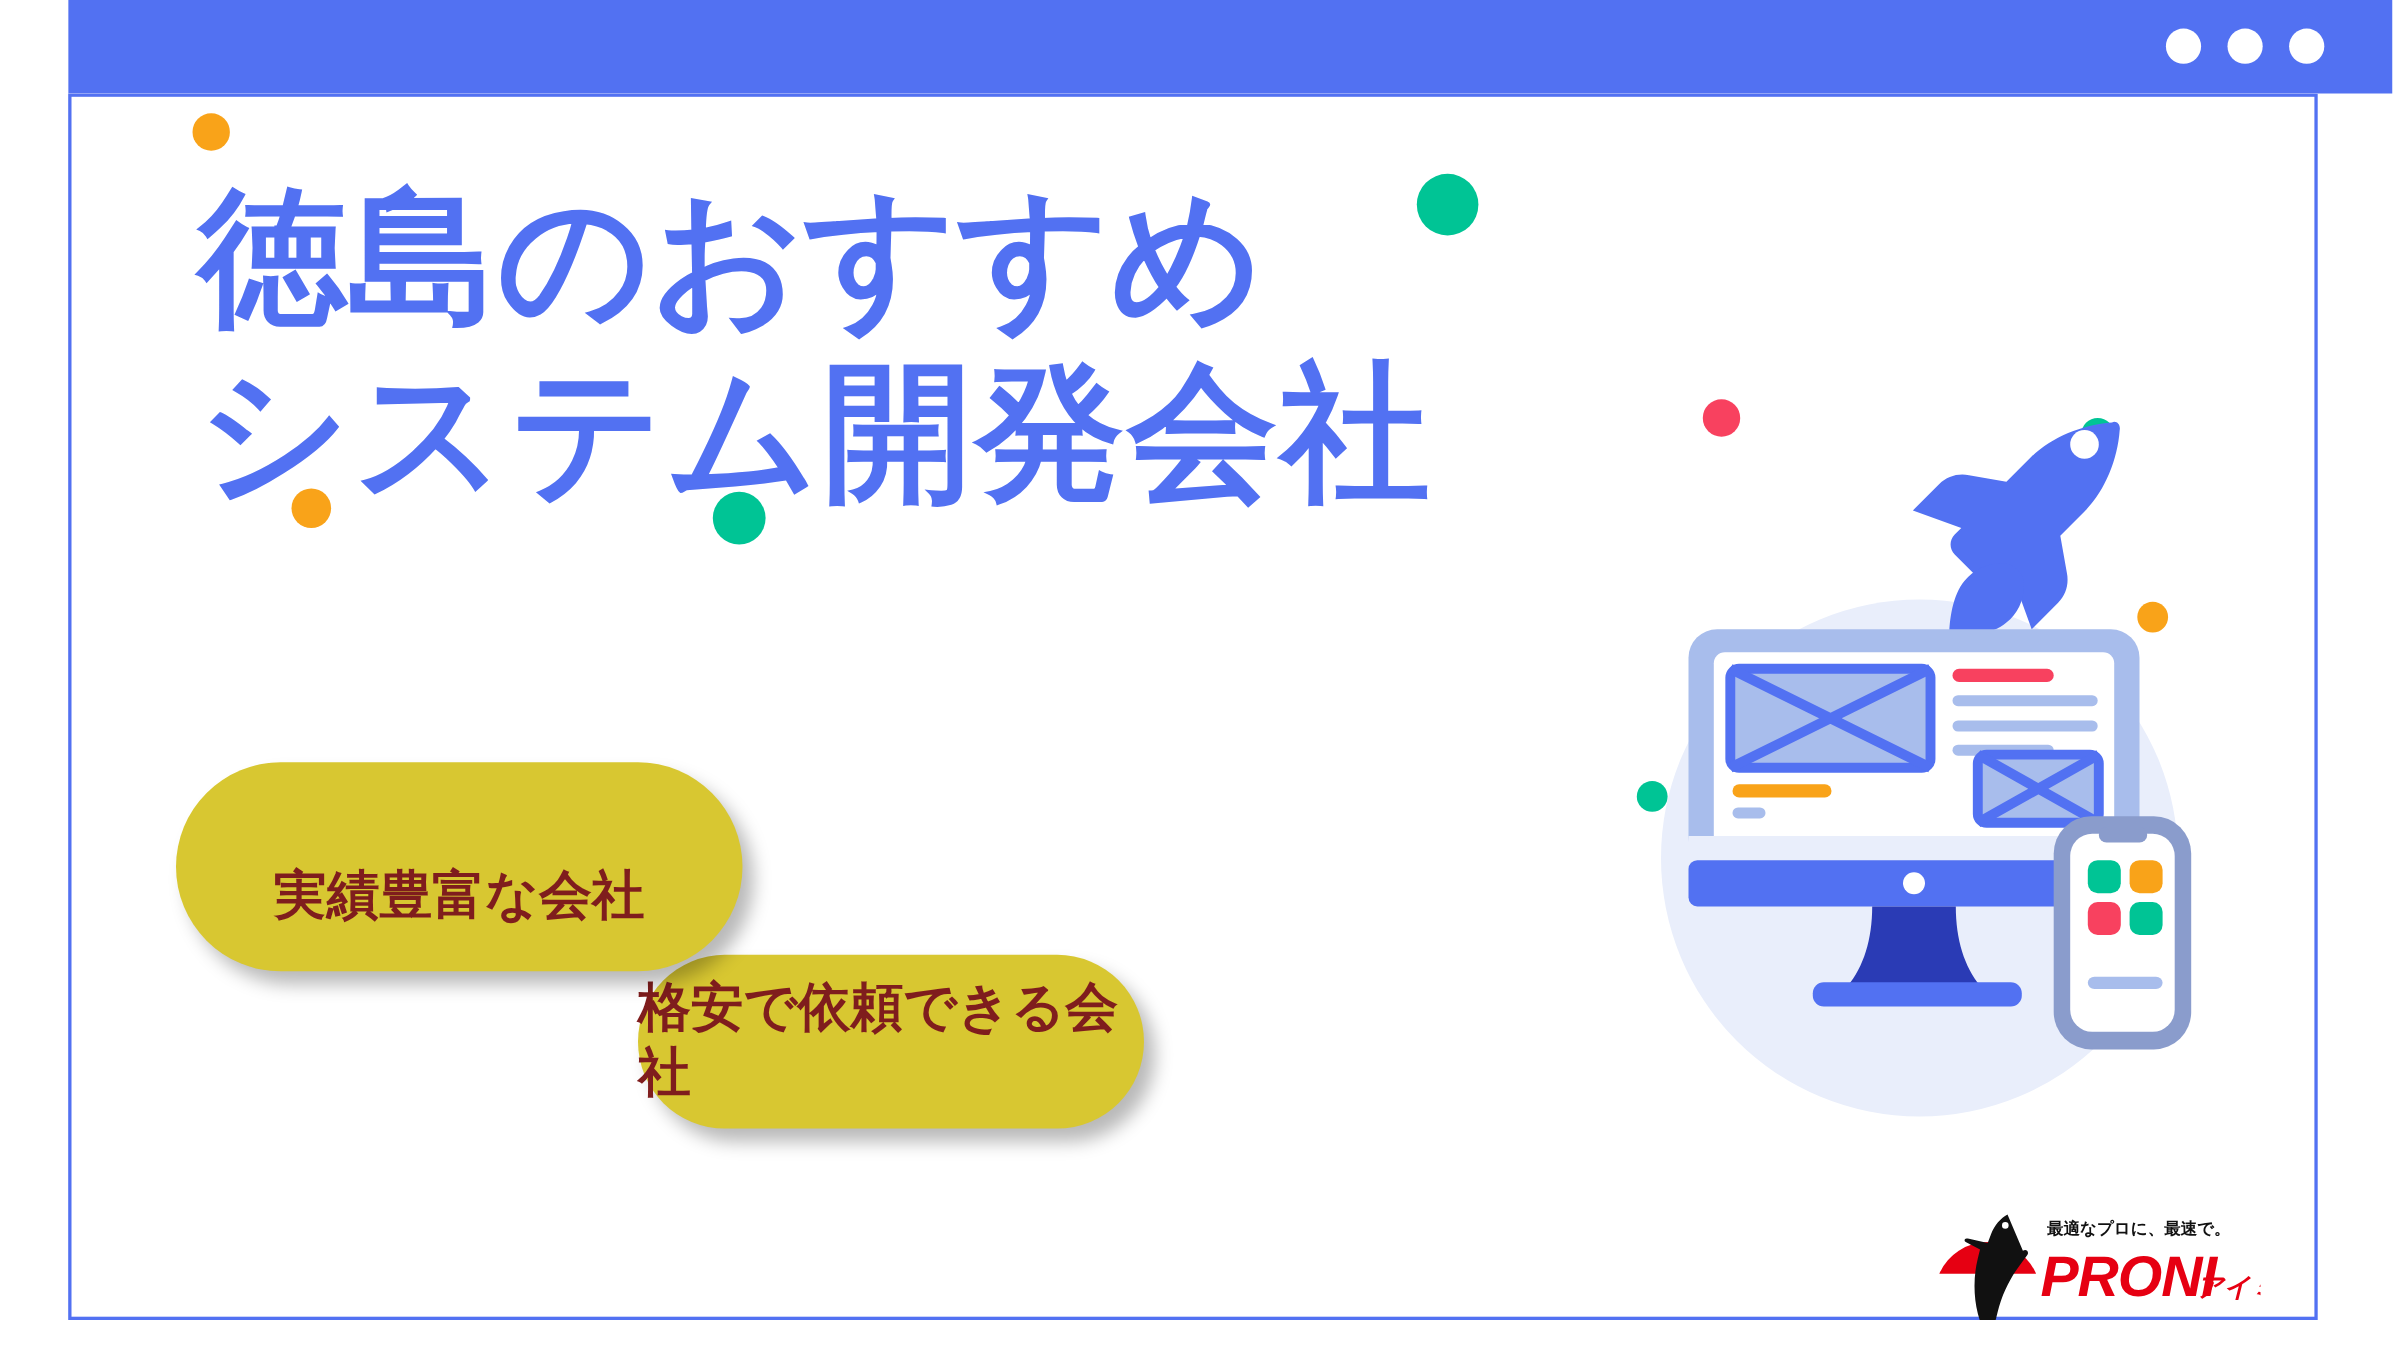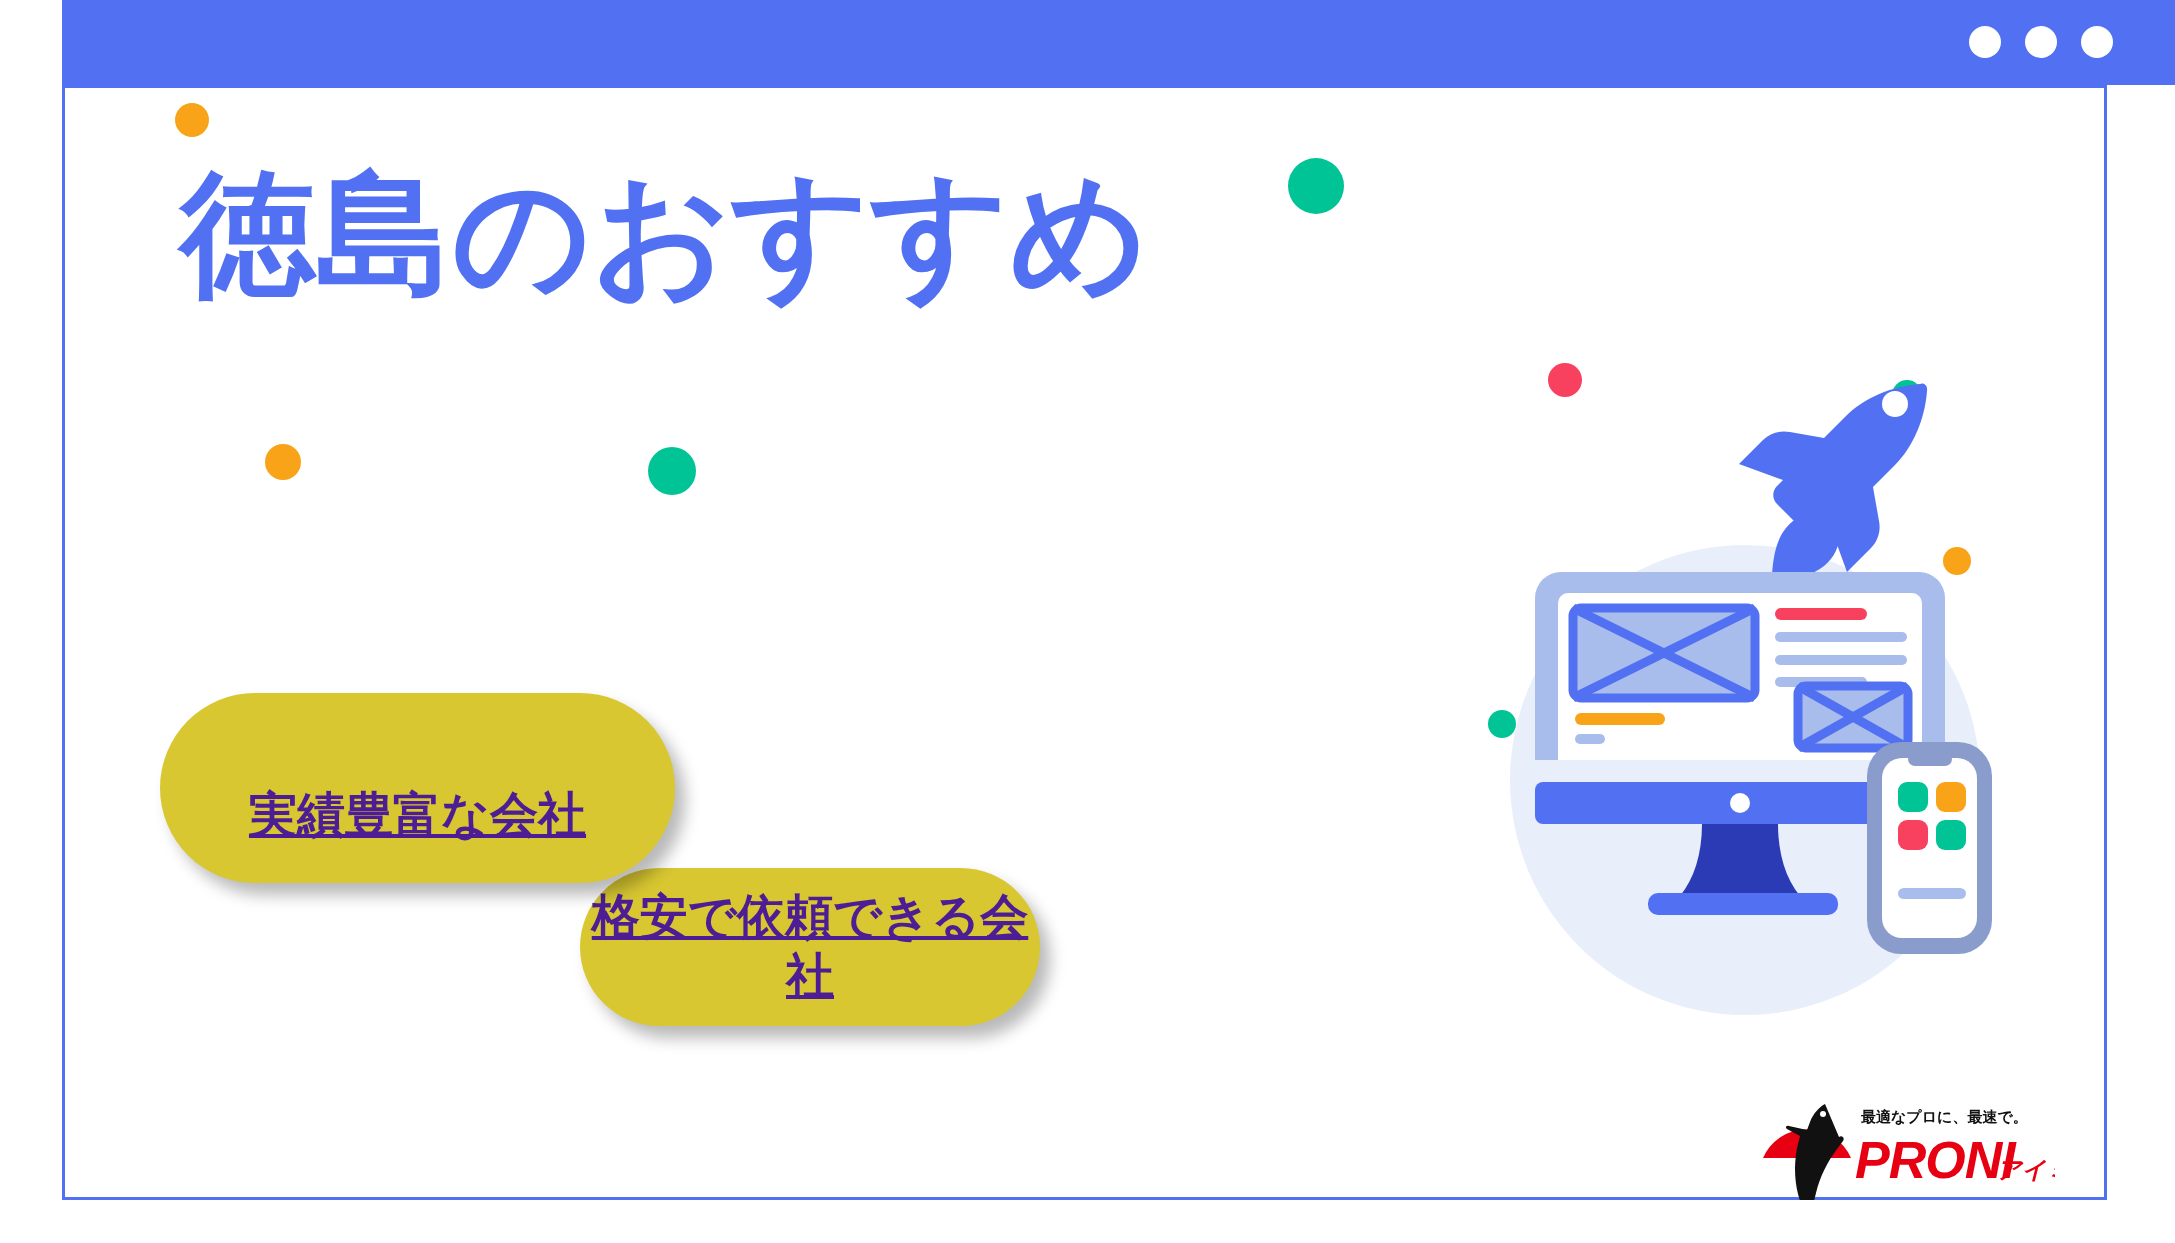--- a/index.html
+++ b/index.html
@@ -37,28 +37,26 @@
   .headline .l2{font-size:136px;display:block;white-space:nowrap;letter-spacing:0.02em;}
 
   
   .dot{position:absolute;border-radius:50%;}
 
   
   .pill{
     position:absolute;
     background:#d8c731;
     border-radius:999px;
-    color:#4c1d95;
+    color:#7f1d1d;
     font-weight:bold;
     display:flex;align-items:center;justify-content:center;
-    text-align:center;
     box-shadow:10px 12px 16px rgba(0,0,0,0.28);
     line-height:1.22;
     box-sizing:border-box;
-    text-decoration:underline;
   }
   #pill-1{left:160px;top:693px;width:515px;height:190px;font-size:48px;z-index:3;padding-top:54px;}
   #pill-2{left:580px;top:868px;width:460px;height:158px;font-size:48px;z-index:2;}
   #pill-3{left:215px;top:988px;width:420px;height:190px;font-size:48px;z-index:4;}
 
   
   .illu{position:absolute;left:1480px;top:380px;width:540px;height:690px;}
   .illu svg{display:block;width:100%;height:100%;}
 
   
@@ -84,20 +82,21 @@
   <div class="dot" style="left:1288px;top:158px;width:56px;height:56px;background:#00c495;"></div>
   <div class="dot" style="left:265px;top:444px;width:36px;height:36px;background:#f9a319;"></div>
   <div class="dot" style="left:648px;top:447px;width:48px;height:48px;background:#00c495;"></div>
   <div class="dot" style="left:1548px;top:363px;width:34px;height:34px;background:#f8415f;"></div>
   <div class="dot" style="left:1892px;top:380px;width:30px;height:30px;background:#00c495;"></div>
   <div class="dot" style="left:1943px;top:547px;width:28px;height:28px;background:#f9a319;"></div>
   <div class="dot" style="left:1488px;top:710px;width:28px;height:28px;background:#00c495;"></div>
 
   <div class="headline">
     <span class="l1">徳島のおすすめ</span>
+    <span class="l2">システム開発会社</span>
   </div>
 
   <div class="pill" id="pill-1">
     <span>実績豊富な会社</span>
   </div>
   <div class="pill" id="pill-2">
     <span>格安で依頼できる会社</span>
   </div>
 
   <div class="illu">

